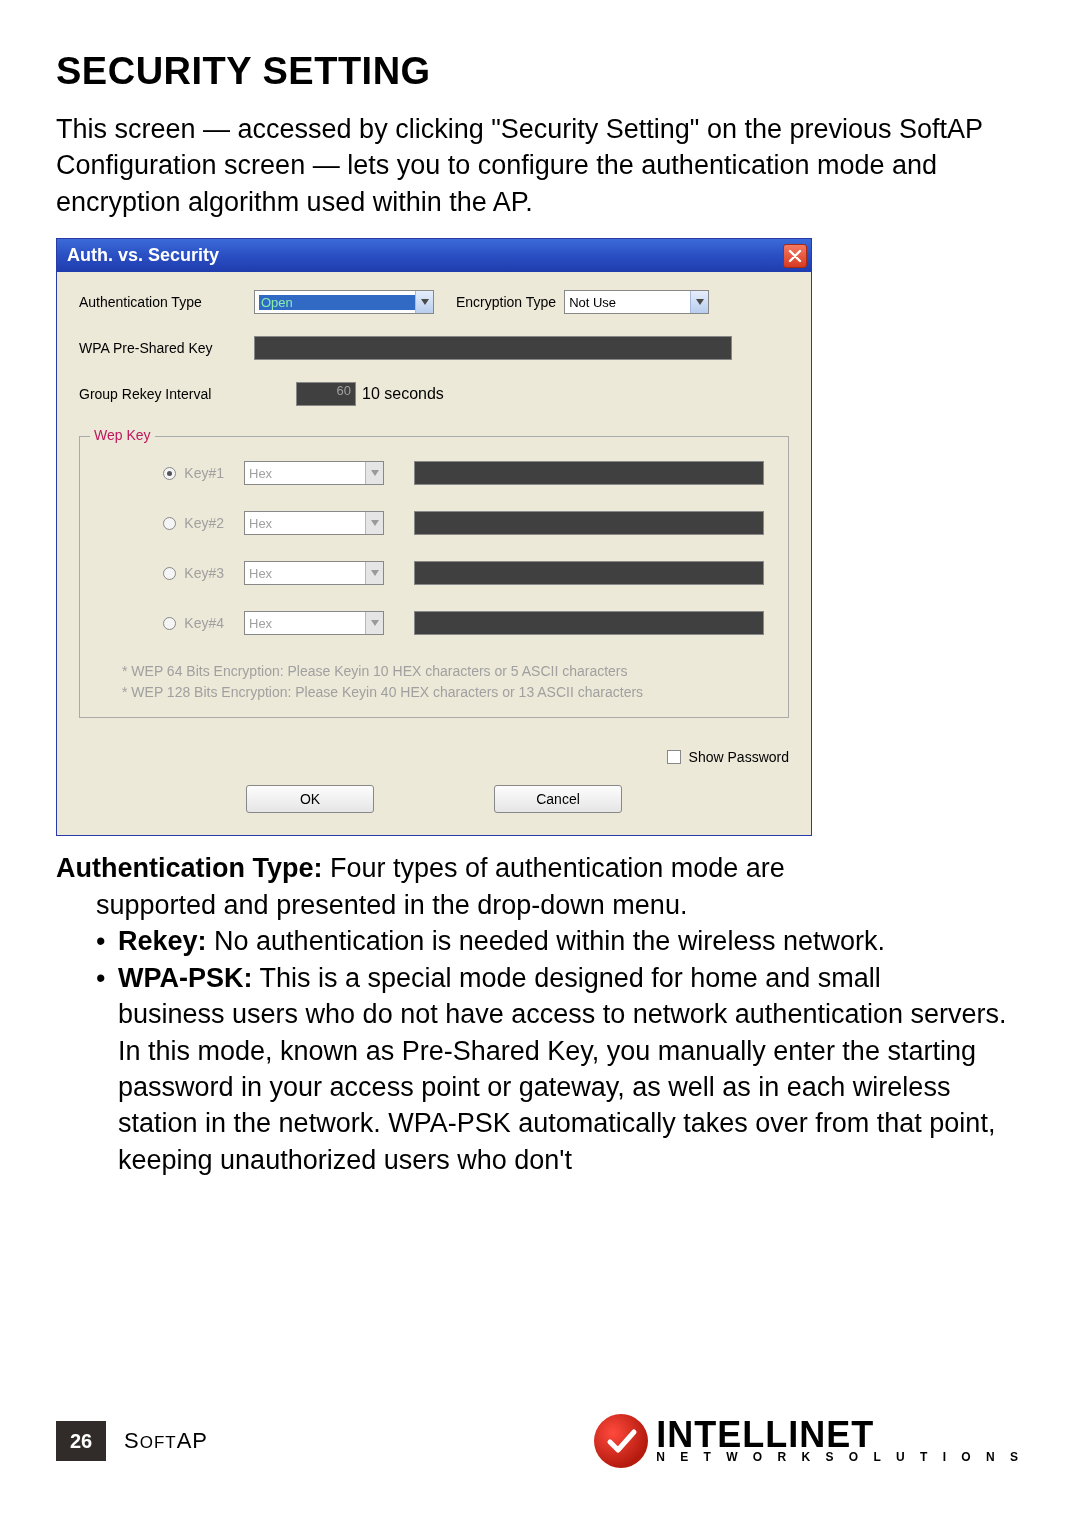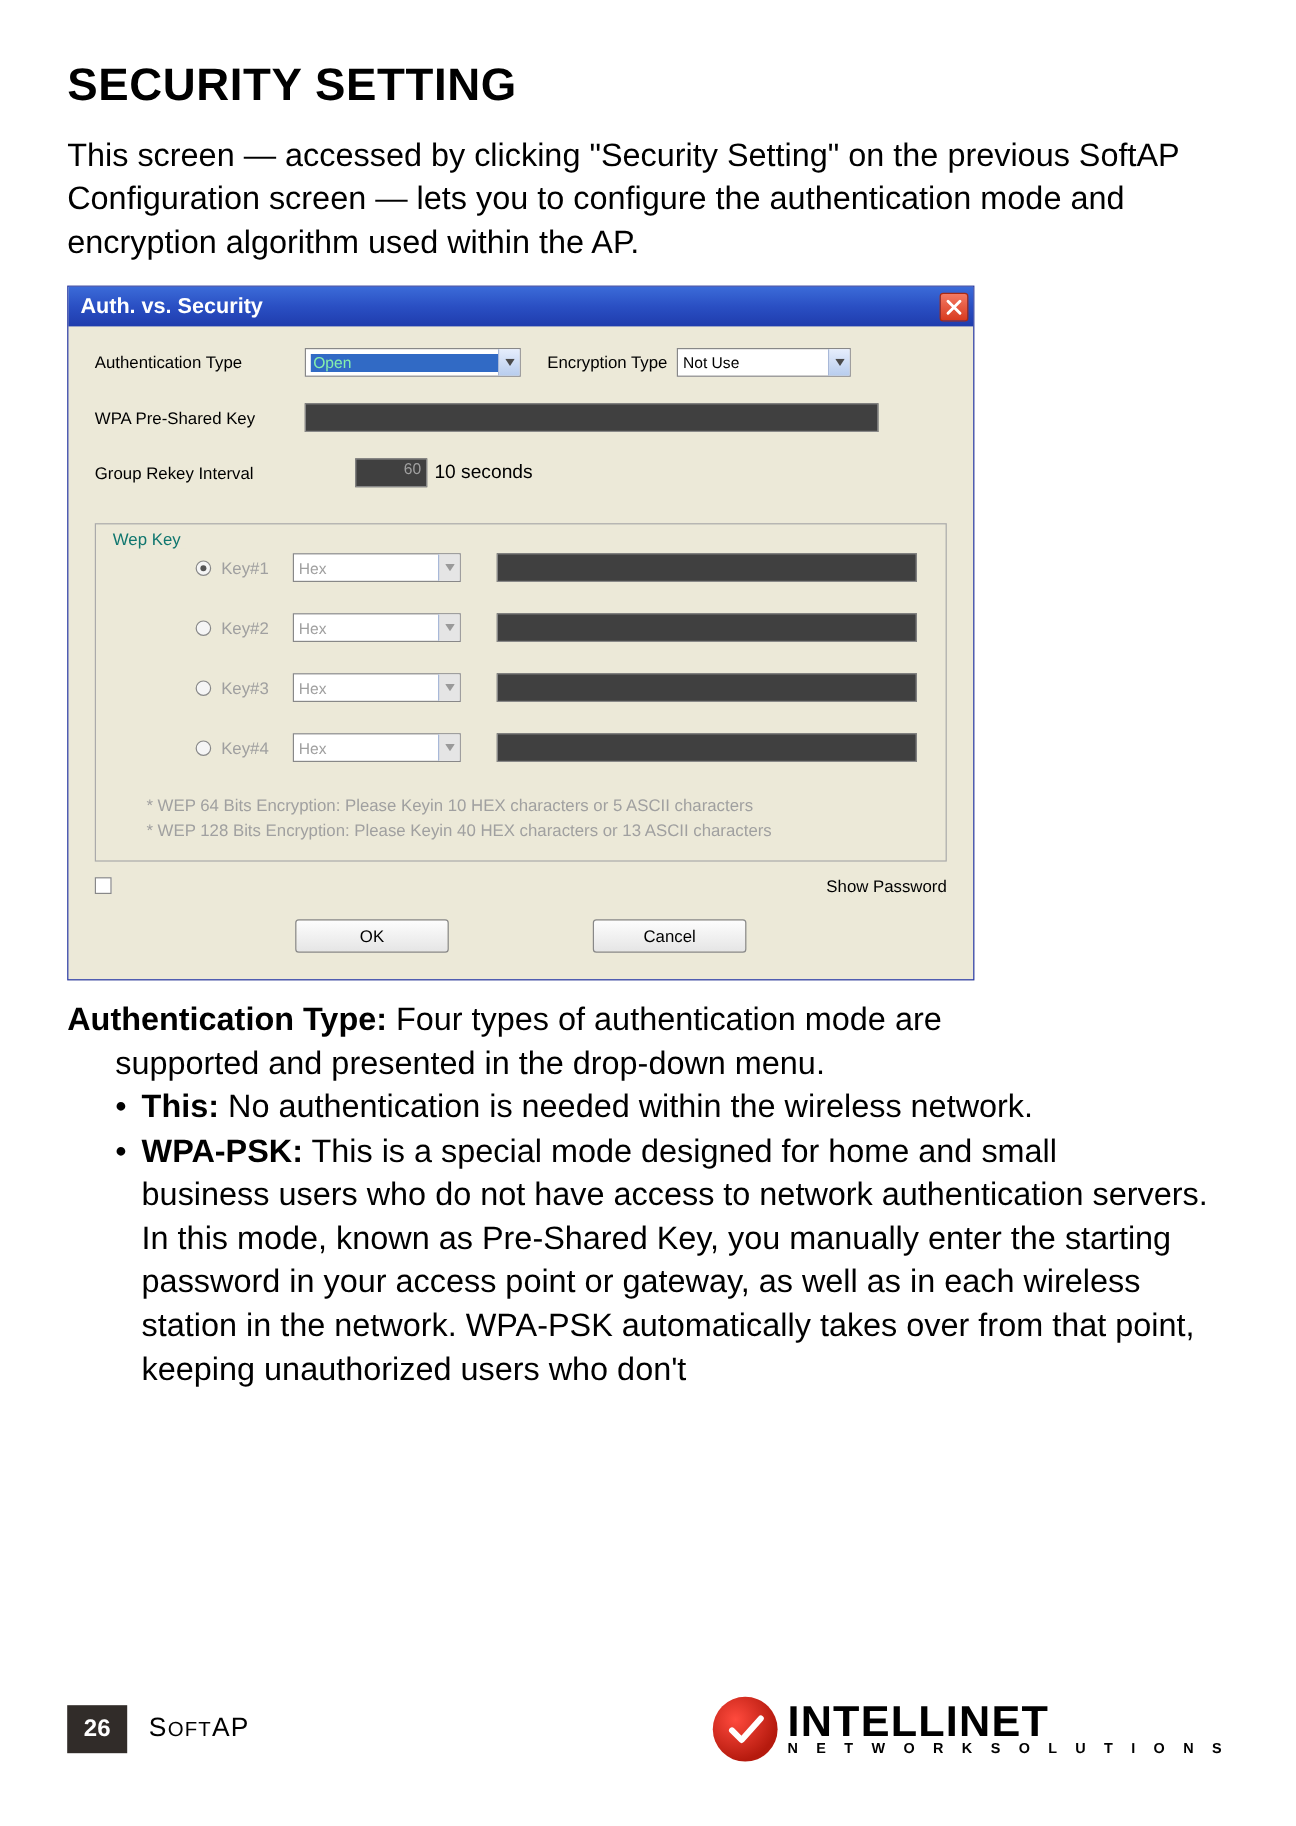--- a/index.html
+++ b/index.html
@@ -129,22 +129,21 @@
   padding: 24px 16px 14px 16px;
   position: relative;
 }
 .legend {
   position: absolute;
   top: -10px;
   left: 10px;
   background: #ece9d8;
   padding: 0 4px;
   font-size: 14px;
-  color: #0f766e;
-  margin-top: 14px;
+  color: #be185d;
 }
 .key-row {
   display: flex;
   align-items: center;
   margin-bottom: 26px;
 }
 .radio-holder {
   width: 148px;
   display: flex;
   align-items: center;
@@ -171,23 +170,23 @@
 }
 .wep-note {
   font-size: 14px;
   color: #a0a0a0;
   line-height: 1.5;
   margin-left: 26px;
 }
 
 .show-pwd {
   display: flex;
-  justify-content: space-between;
-  align-items: center;
-  margin-top: 12px;
+  justify-content: flex-end;
+  align-items: center;
+  margin-top: 31px;
   gap: 8px;
   font-size: 14px;
 }
 .checkbox {
   width: 14px; height: 14px;
   background: #fff;
   border: 1px solid #888;
 }
 .btn-row {
   display: flex;
@@ -418,21 +417,21 @@
 
   <div class="doc">
     <div>
       <b>Authentication Type:</b><span> Four types of authentication mode are</span>
     </div>
     <div class="indent1">supported and presented in the drop-down menu.</div>
 
     <div class="indent1 bullet-row">
       <span class="bullet-dot">•</span>
       <div>
-        <b>This:</b><span> No authentication is needed within the wireless network.</span>
+        <b>Rekey:</b><span> No authentication is needed within the wireless network.</span>
       </div>
     </div>
 
     <div class="indent1 bullet-row">
       <span class="bullet-dot">•</span>
       <div>
         <b>WPA-PSK:</b><span> This is a special mode designed for home and small</span>
       </div>
     </div>
     <div class="indent2">business users who do not have access to network authentication servers. In this mode, known as Pre-Shared Key, you manually enter the starting password in your access point or gateway, as well as in each wireless station in the network. WPA-PSK automatically takes over from that point, keeping unauthorized users who don't</div>

